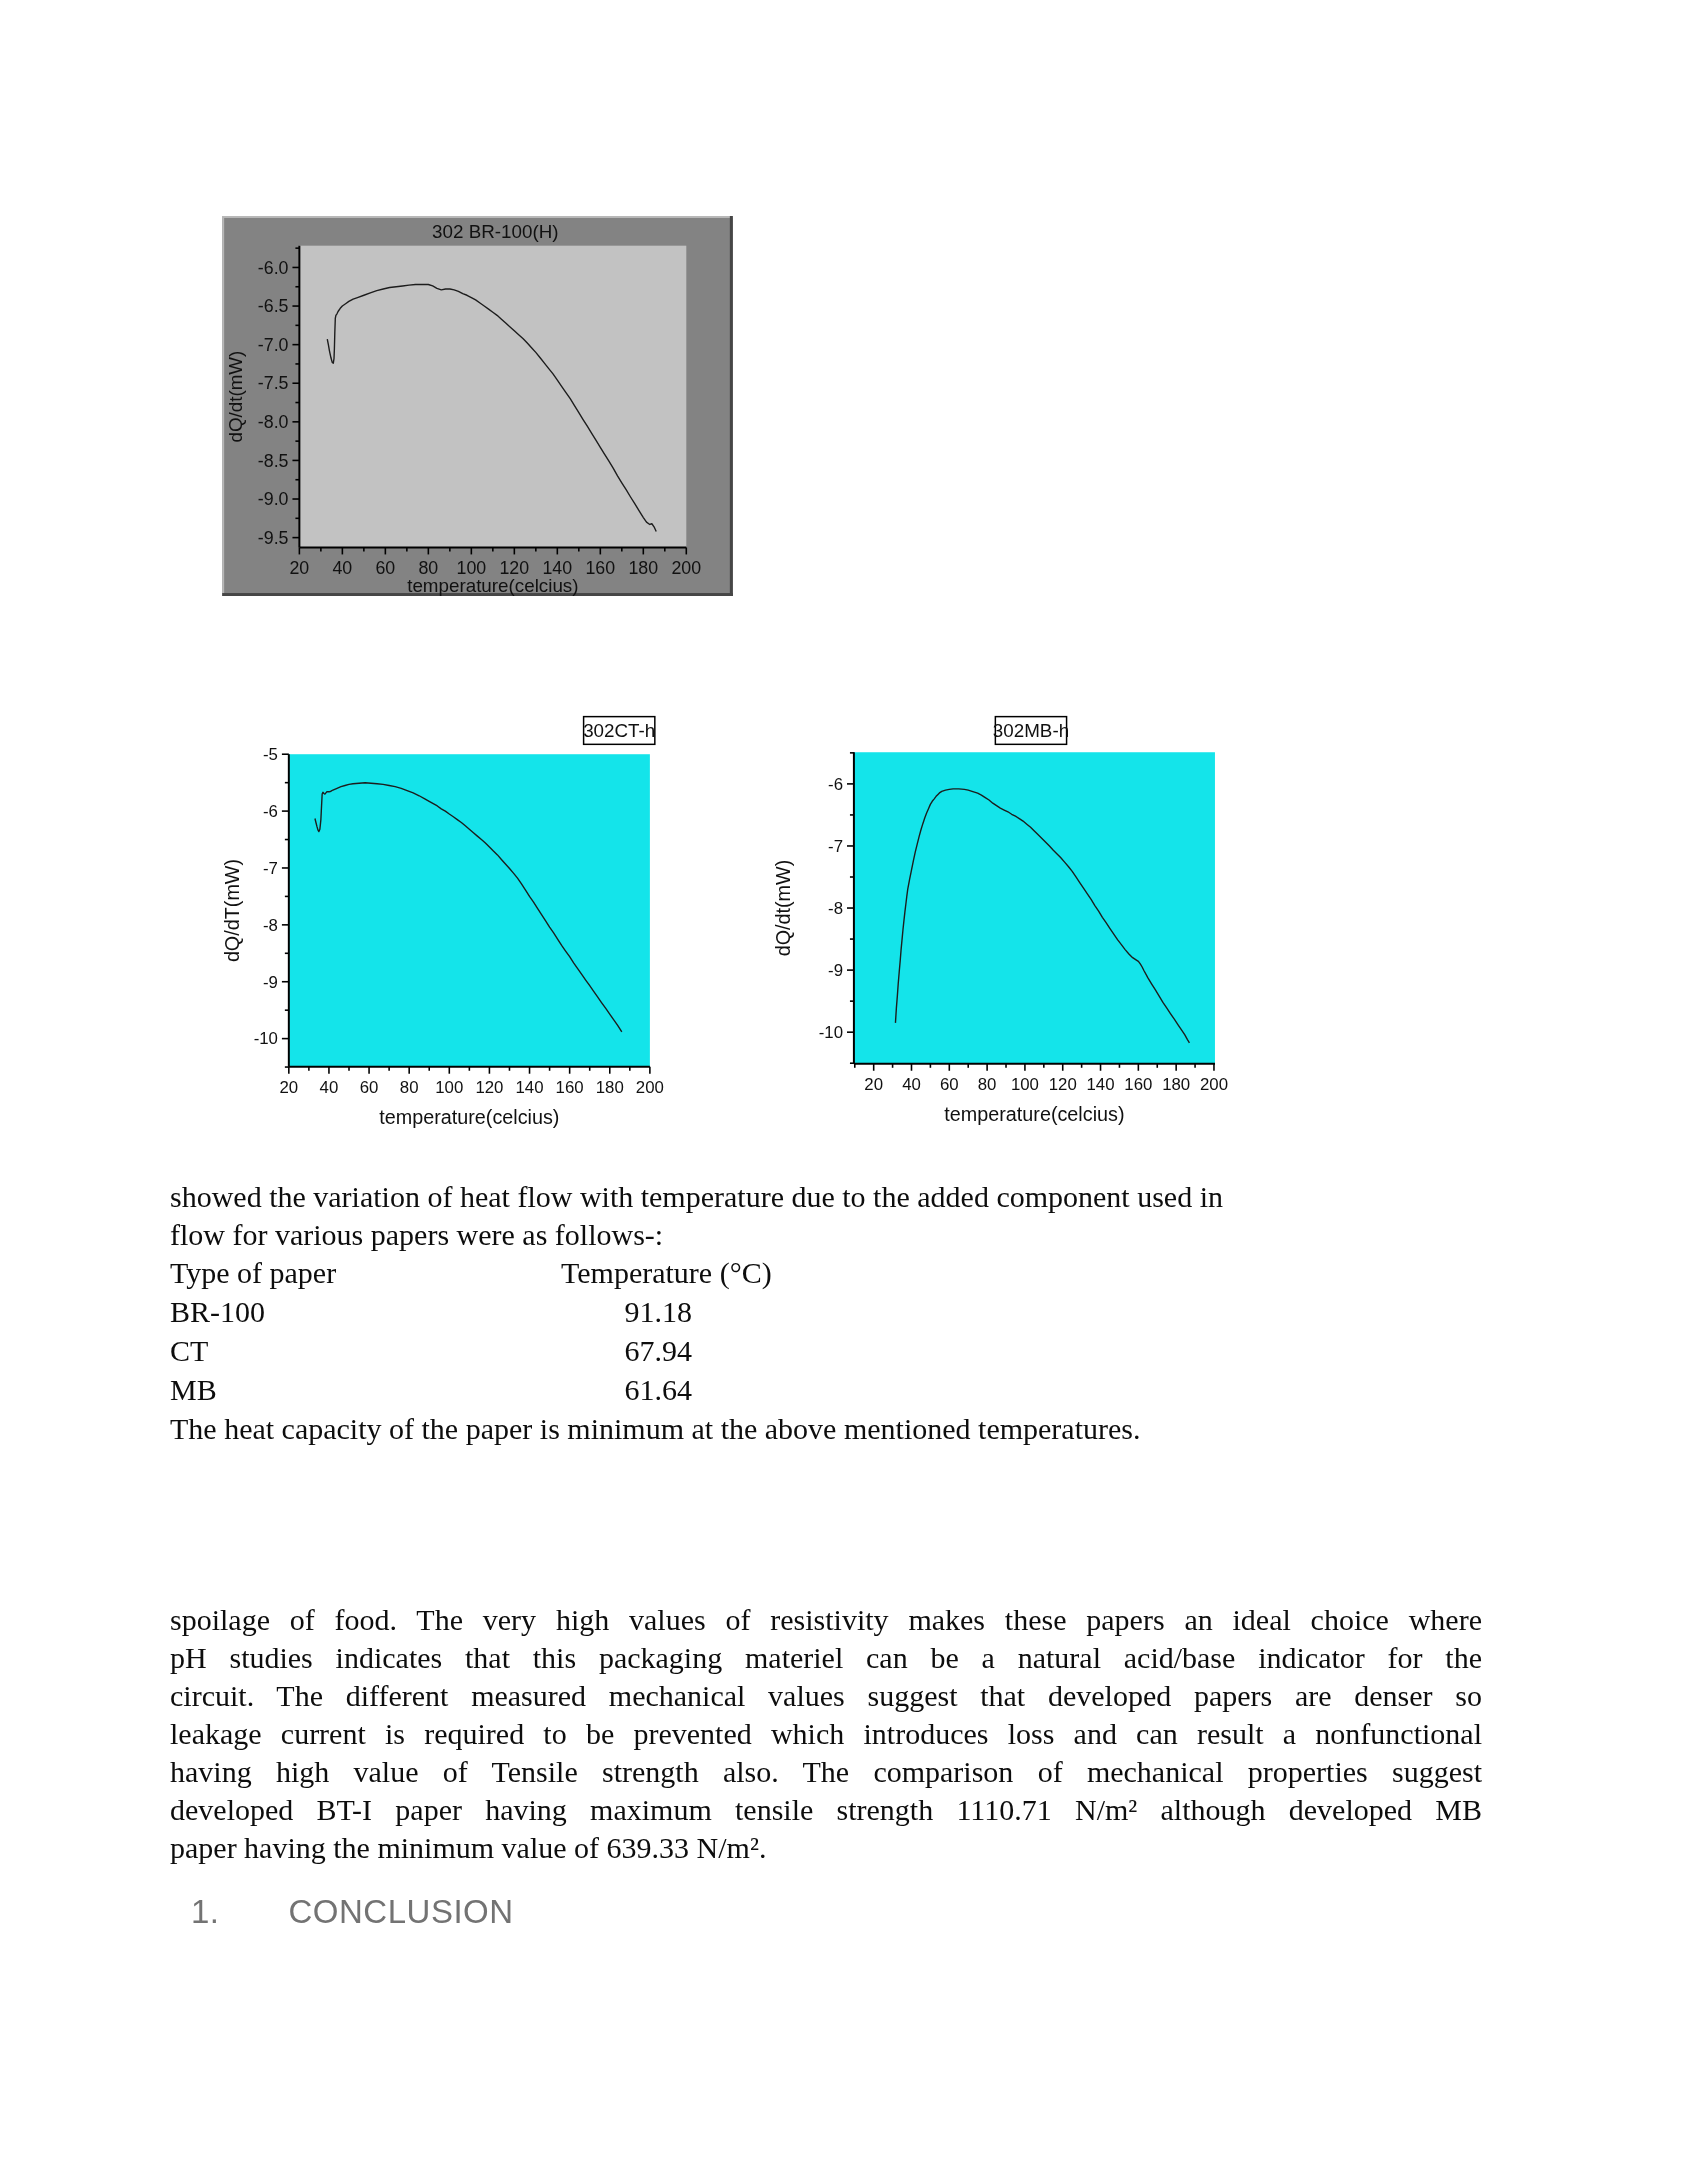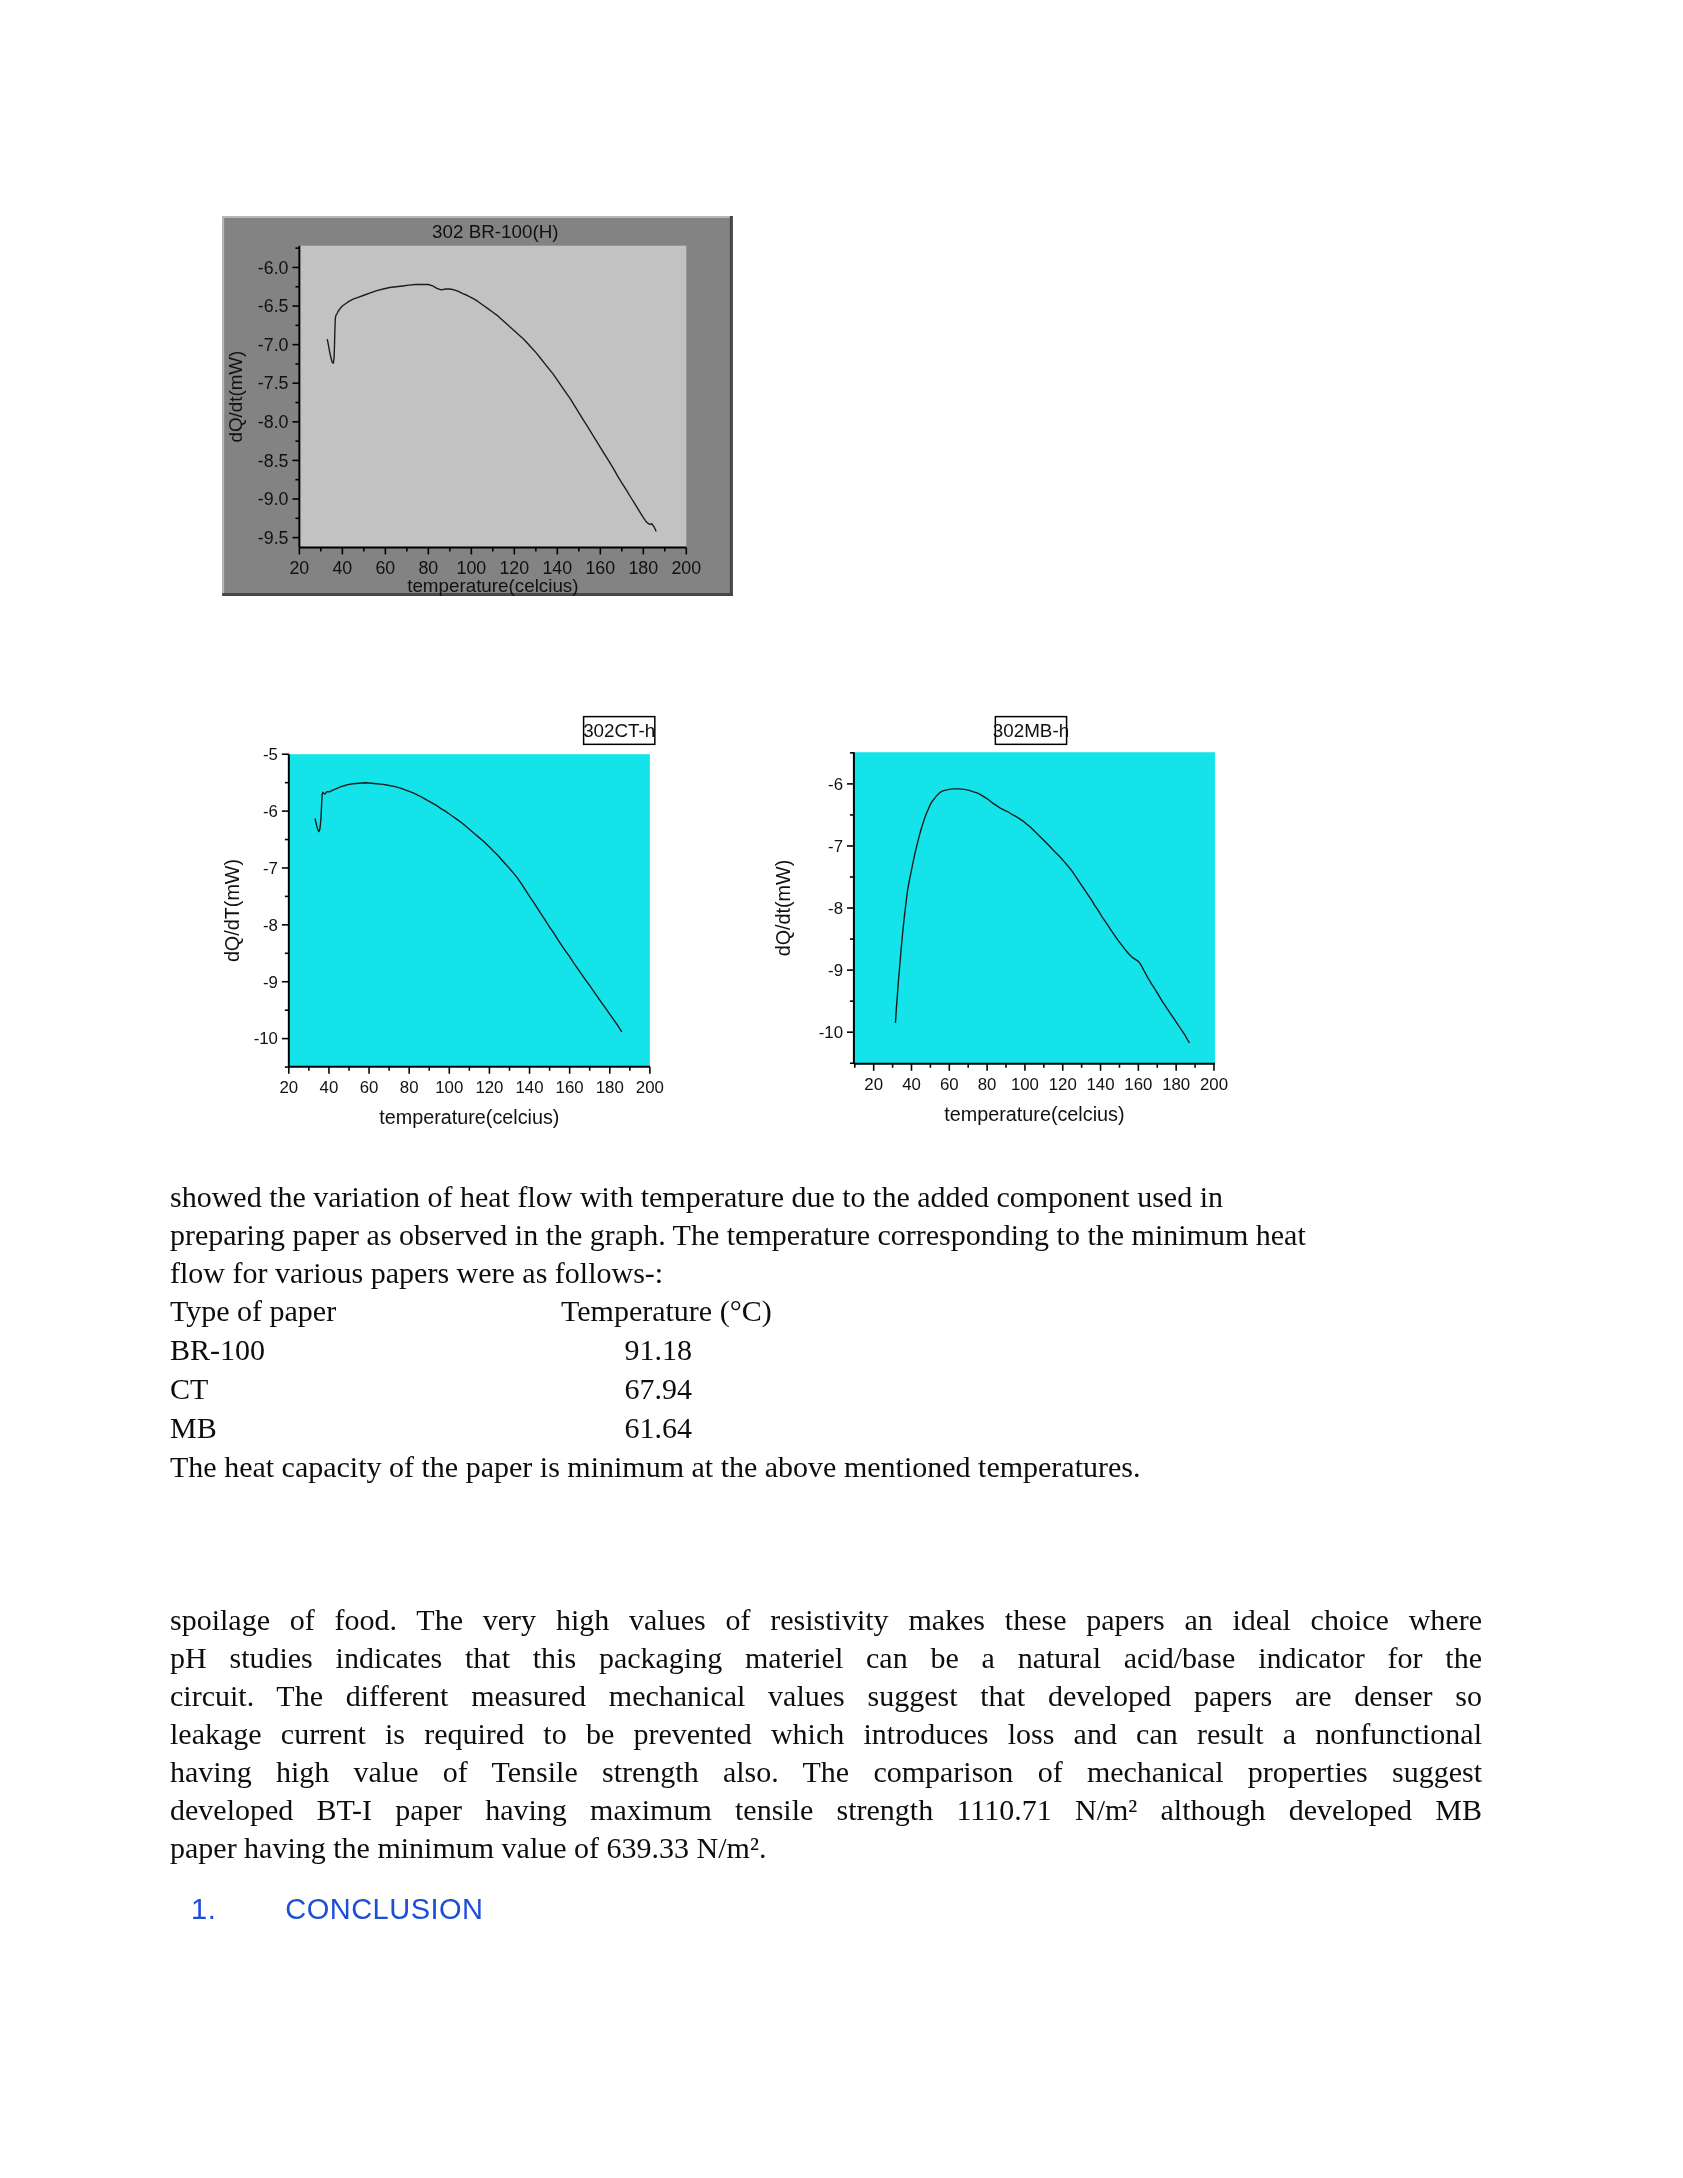--- a/index.html
+++ b/index.html
@@ -16,21 +16,21 @@
   .trow{position:relative;height:39px;white-space:nowrap;}
   .c2h{position:absolute;left:391px;top:0;}
   .c2v{position:absolute;left:413px;top:0;width:109px;text-align:right;}
   .noteline{white-space:nowrap;}
   
   #para2{position:absolute;left:170px;top:1601px;width:1312px;font-size:30px;line-height:38px;}
   .jline{text-align:justify;text-align-last:justify;height:38px;overflow:hidden;}
   .jline.last{text-align-last:left;}
   
   #conclusion{position:absolute;left:191px;top:1893px;font-family:"Liberation Sans",sans-serif;
-              font-size:29px;color:#1d4ed8;letter-spacing:0.5px;}
+              font-size:33px;color:#737373;letter-spacing:0.5px;}
   #conclusion .ctitle{margin-left:69px;}
   svg text{font-family:"Liberation Sans",sans-serif;}
 </style>
 </head>
 <body>
 
 <div class="page">
 
   <div class="chart-host" style="left: 222px; top: 216px; width: 511px; height: 380px;"><svg width="511" height="380" viewBox="0 0 516 384">
         <rect x="0" y="0" width="516" height="384" fill="#838383"></rect>
@@ -227,21 +227,20 @@
         <polyline points="147.0,343.6 147.9,329.2 148.9,316.6 149.8,304.1 150.8,292.1 151.8,280.8 152.7,269.5 153.7,258.9 154.6,249.5 155.6,240.0 156.5,231.9 157.5,223.7 158.4,216.2 159.4,208.7 161.3,198.6 163.2,189.2 165.1,179.8 167.0,171.0 169.0,162.9 170.9,155.3 172.8,148.4 174.7,142.2 176.6,136.5 178.5,131.5 180.4,127.1 182.3,122.7 184.2,119.6 186.2,117.1 188.1,114.6 190.0,112.7 191.9,110.8 193.8,109.5 197.6,108.3 201.4,107.6 205.3,107.0 211.0,107.0 216.7,107.6 220.6,108.3 224.4,109.5 230.1,111.4 233.9,113.3 237.8,115.8 241.6,118.3 245.4,121.5 249.2,124.0 253.0,126.5 256.9,128.4 260.7,130.2 264.5,132.7 268.3,134.6 272.2,137.1 276.0,139.6 279.8,142.8 283.6,145.9 287.4,149.7 291.3,153.5 295.1,157.2 298.9,161.0 302.7,164.8 306.6,169.1 310.4,172.9 314.2,176.7 318.0,181.1 321.8,185.5 325.7,190.5 329.5,196.1 333.3,201.8 337.1,207.4 341.0,213.1 344.8,218.7 348.6,225.0 352.4,230.6 356.2,236.9 360.1,242.6 363.9,248.2 367.7,253.9 371.5,259.5 375.4,264.5 379.2,269.5 383.0,273.9 386.8,277.7 390.6,280.2 392.6,281.5 394.5,284.0 396.4,287.1 398.3,290.9 402.1,297.8 405.9,304.1 409.8,310.3 413.6,316.6 417.4,322.9 421.2,328.5 425.0,334.2 428.9,339.8 432.7,345.5 436.5,351.1 439.4,355.5 442.2,360.5 444.2,363.7" fill="none" stroke="#1c1c1c" stroke-width="1.4" stroke-linejoin="round"></polyline>
         <rect x="248" y="34" width="72" height="28" fill="#ffffff" stroke="#000" stroke-width="1.5"></rect>
         <text x="284" y="54.65" text-anchor="middle" font-size="19" fill="#111111">302MB-h</text>
         <text x="287.5" y="443" text-anchor="middle" font-size="20" fill="#111111">temperature(celcius)</text>
         <text transform="translate(40,227.5) rotate(-90)" text-anchor="middle" font-size="20" fill="#111111">dQ/dt(mW)</text>
       </svg></div>
 
   <div id="block1">
     <div>
         <div class="p1line">showed the variation of heat flow with temperature due to the added component used in</div>
-        <div class="p1line">preparing paper as observed in the graph. The temperature corresponding to the minimum heat</div>
         <div class="p1line last">flow for various papers were as follows-:</div>
       </div>
     <div class="trow">
       <span class="c1">Type of paper</span>
       <span class="c2h">Temperature (°C)</span>
     </div>
     <div>
         <div class="trow"><span class="c1">BR-100</span><span class="c2v">91.18</span></div>
         <div class="trow"><span class="c1">CT</span><span class="c2v">67.94</span></div>
         <div class="trow"><span class="c1">MB</span><span class="c2v">61.64</span></div>

